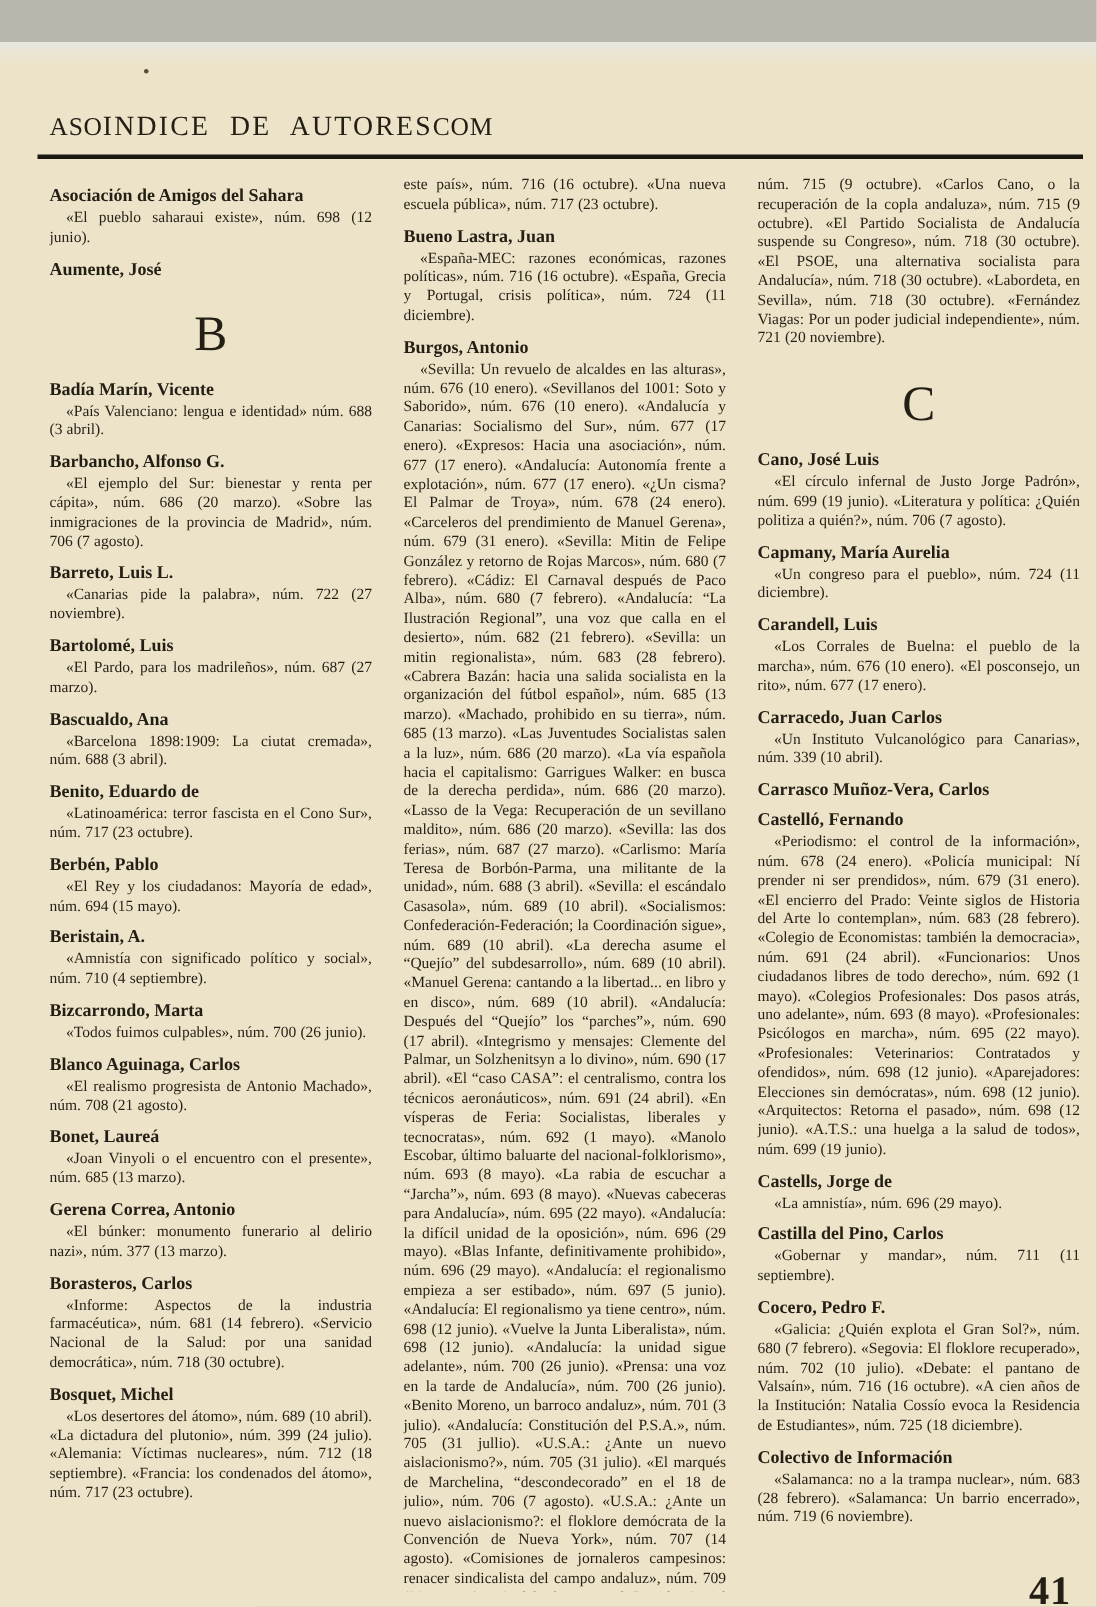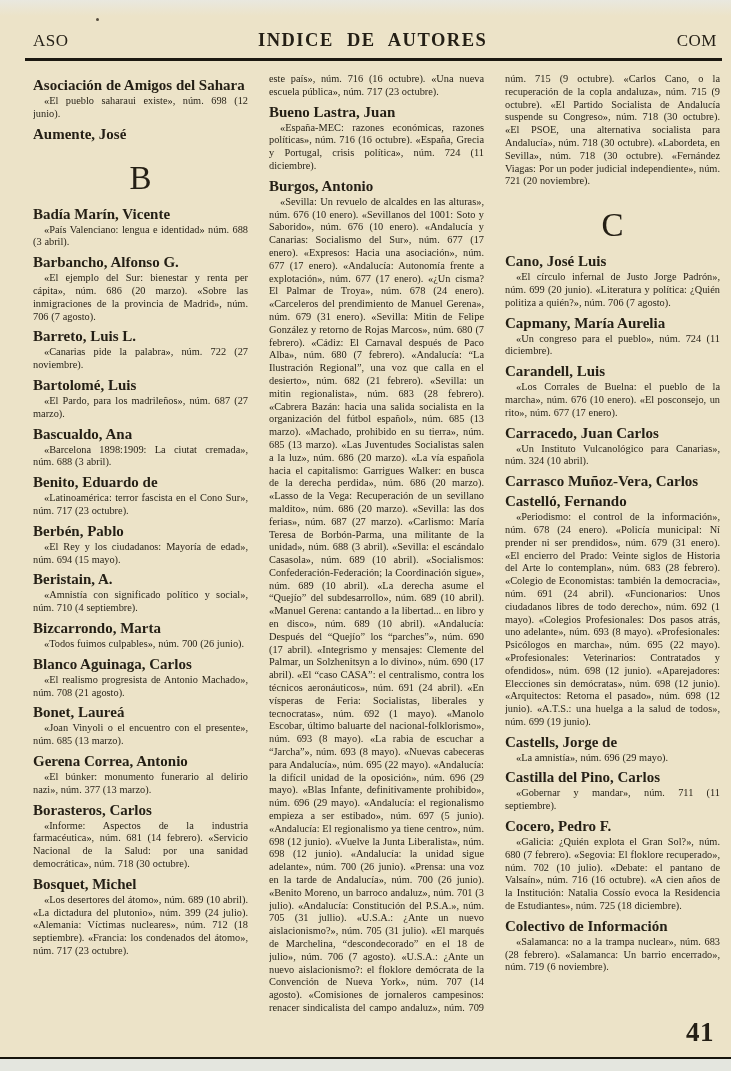--- a/index.html
+++ b/index.html
@@ -12,34 +12,35 @@
     position:relative;width:731px;height:1071px;
     background:var(--paper,#ece3c8);
     color:var(--ink,#241f15);
   }
   .top-edge{
     position:absolute;top:0;left:0;right:0;height:16px;
     background:linear-gradient(#e9e8df,rgba(233,232,223,0));
   }
   .speck{position:absolute;left:96px;top:18px;width:3px;height:3px;background:#564d3f;border-radius:50%;}
   .header{
-    display:flex;justify-content:space-between;align-items:baseline;
-    padding:30px 14px 7px 33px;
+    display:flex;align-items:baseline;
+    padding:47px 14px 7px 33px;
+    margin-top:28px;
   }
   .running-head{font-size:17px;letter-spacing:.5px;}
-  .page-title{font-size:18.5px;font-weight:bold;letter-spacing:1.5px;word-spacing:7px;}
+  .page-title{font-size:18.5px;font-weight:normal;letter-spacing:1.5px;word-spacing:7px;}
   .head-rule{margin:0 9px 0 25px;border-top:3.2px solid #1c1912;height:0;}
   .columns{
     display:flex;gap:21px;
     padding:11px 9px 0 33px;
     height:944px;overflow:hidden;
   }
   .col{width:215px;min-width:0;overflow:hidden;text-align:justify;hyphens:auto;}
   h3.author{
-    font-size:15px;line-height:13px;font-weight:bold;
+    font-size:12px;line-height:13px;font-weight:bold;
     margin:7px 0 3px;text-align:left;
   }
   p.entry{
     font-size:10.35px;line-height:12.8px;
     margin:0;text-indent:11px;
     word-spacing:.2px;
   }
   p.cont{text-indent:0;margin-top:1px;font-family:Liberation Serif, serif;}
   .section-letter{
     font-size:33px;line-height:34px;text-align:center;
@@ -106,27 +107,27 @@
         <p class="entry cont">este país», núm. 716 (16 octubre). «Una nueva escuela pública», núm. 717 (23 octubre).</p>
         <h3 class="author">Bueno Lastra, Juan</h3>
         <p class="entry">«España-MEC: razones económicas, razones políticas», núm. 716 (16 octubre). «España, Grecia y Portugal, crisis política», núm. 724 (11 diciembre).</p>
         <h3 class="author">Burgos, Antonio</h3>
         <p class="entry">«Sevilla: Un revuelo de alcaldes en las alturas», núm. 676 (10 enero). «Sevillanos del 1001: Soto y Saborido», núm. 676 (10 enero). «Andalucía y Canarias: Socialismo del Sur», núm. 677 (17 enero). «Expresos: Hacia una asociación», núm. 677 (17 enero). «Andalucía: Autonomía frente a explotación», núm. 677 (17 enero). «¿Un cisma? El Palmar de Troya», núm. 678 (24 enero). «Carceleros del prendimiento de Manuel Gerena», núm. 679 (31 enero). «Sevilla: Mitin de Felipe González y retorno de Rojas Marcos», núm. 680 (7 febrero). «Cádiz: El Carnaval después de Paco Alba», núm. 680 (7 febrero). «Andalucía: “La Ilustración Regional”, una voz que calla en el desierto», núm. 682 (21 febrero). «Sevilla: un mitin regionalista», núm. 683 (28 febrero). «Cabrera Bazán: hacia una salida socialista en la organización del fútbol español», núm. 685 (13 marzo). «Machado, prohibido en su tierra», núm. 685 (13 marzo). «Las Juventudes Socialistas salen a la luz», núm. 686 (20 marzo). «La vía española hacia el capitalismo: Garrigues Walker: en busca de la derecha perdida», núm. 686 (20 marzo). «Lasso de la Vega: Recuperación de un sevillano maldito», núm. 686 (20 marzo). «Sevilla: las dos ferias», núm. 687 (27 marzo). «Carlismo: María Teresa de Borbón-Parma, una militante de la unidad», núm. 688 (3 abril). «Sevilla: el escándalo Casasola», núm. 689 (10 abril). «Socialismos: Confederación-Federación; la Coordinación sigue», núm. 689 (10 abril). «La derecha asume el “Quejío” del subdesarrollo», núm. 689 (10 abril). «Manuel Gerena: cantando a la libertad... en libro y en disco», núm. 689 (10 abril). «Andalucía: Después del “Quejío” los “parches”», núm. 690 (17 abril). «Integrismo y mensajes: Clemente del Palmar, un Solzhenitsyn a lo divino», núm. 690 (17 abril). «El “caso CASA”: el centralismo, contra los técnicos aeronáuticos», núm. 691 (24 abril). «En vísperas de Feria: Socialistas, liberales y tecnocratas», núm. 692 (1 mayo). «Manolo Escobar, último baluarte del nacional-folklorismo», núm. 693 (8 mayo). «La rabia de escuchar a “Jarcha”», núm. 693 (8 mayo). «Nuevas cabeceras para Andalucía», núm. 695 (22 mayo). «Andalucía: la difícil unidad de la oposición», núm. 696 (29 mayo). «Blas Infante, definitivamente prohibido», núm. 696 (29 mayo). «Andalucía: el regionalismo empieza a ser estibado», núm. 697 (5 junio). «Andalucía: El regionalismo ya tiene centro», núm. 698 (12 junio). «Vuelve la Junta Liberalista», núm. 698 (12 junio). «Andalucía: la unidad sigue adelante», núm. 700 (26 junio). «Prensa: una voz en la tarde de Andalucía», núm. 700 (26 junio). «Benito Moreno, un barroco andaluz», núm. 701 (3 julio). «Andalucía: Constitución del P.S.A.», núm. 705 (31 jullio). «U.S.A.: ¿Ante un nuevo aislacionismo?», núm. 705 (31 julio). «El marqués de Marchelina, “descondecorado” en el 18 de julio», núm. 706 (7 agosto). «U.S.A.: ¿Ante un nuevo aislacionismo?: el floklore demócrata de la Convención de Nueva York», núm. 707 (14 agosto). «Comisiones de jornaleros campesinos: renacer sindicalista del campo andaluz», núm. 709 (28 agosto). «Andalucía: nace el Partido Social Liberal», núm. 711 (11 septiembre). «Una afición radiofónica condenada a la clandestinidad: la banda ciudadana», núm. 711 (11 septiembre). «Antonio Mije: en su tierra de “Sevilla la roja”», núm. 712 (18 septiembre). «Sevilla: Volvió Benítez Rufo», núm. 712 (18 septiembre). «“Ramón Lobato”, en Sevilla: la praxis del PTE», núm. 713 (25 septiembre). «Julián Besteiro será recordado en Carmona», núm. 713 (25 septiembre). «Homenaje andaluz a Besteiro en Carmona», núm. 714 (2 octubre). «Andalucía, de la “abertzalización” al autoritarismo»,</p>
       </div>
       <div class="col">
         <p class="entry cont">núm. 715 (9 octubre). «Carlos Cano, o la recuperación de la copla andaluza», núm. 715 (9 octubre). «El Partido Socialista de Andalucía suspende su Congreso», núm. 718 (30 octubre). «El PSOE, una alternativa socialista para Andalucía», núm. 718 (30 octubre). «Labordeta, en Sevilla», núm. 718 (30 octubre). «Fernández Viagas: Por un poder judicial independiente», núm. 721 (20 noviembre).</p>
         <div class="section-letter">C</div>
         <h3 class="author">Cano, José Luis</h3>
-        <p class="entry">«El círculo infernal de Justo Jorge Padrón», núm. 699 (20 junio). «Literatura y política: ¿Quién politiza a quién?», núm. 706 (7 agosto).</p>
+        <p class="entry">«El círculo infernal de Justo Jorge Padrón», núm. 699 (19 junio). «Literatura y política: ¿Quién politiza a quién?», núm. 706 (7 agosto).</p>
         <h3 class="author">Capmany, María Aurelia</h3>
         <p class="entry">«Un congreso para el pueblo», núm. 724 (11 diciembre).</p>
         <h3 class="author">Carandell, Luis</h3>
         <p class="entry">«Los Corrales de Buelna: el pueblo de la marcha», núm. 676 (10 enero). «El posconsejo, un rito», núm. 677 (17 enero).</p>
         <h3 class="author">Carracedo, Juan Carlos</h3>
-        <p class="entry">«Un Instituto Vulcanológico para Canarias», núm. 324 (10 abril).</p>
+        <p class="entry">«Un Instituto Vulcanológico para Canarias», núm. 339 (10 abril).</p>
         <h3 class="author">Carrasco Muñoz-Vera, Carlos</h3>
         <h3 class="author">Castelló, Fernando</h3>
         <p class="entry">«Periodismo: el control de la información», núm. 678 (24 enero). «Policía municipal: Ní prender ni ser prendidos», núm. 679 (31 enero). «El encierro del Prado: Veinte siglos de Historia del Arte lo contemplan», núm. 683 (28 febrero). «Colegio de Economistas: también la democracia», núm. 691 (24 abril). «Funcionarios: Unos ciudadanos libres de todo derecho», núm. 692 (1 mayo). «Colegios Profesionales: Dos pasos atrás, uno adelante», núm. 693 (8 mayo). «Profesionales: Psicólogos en marcha», núm. 695 (22 mayo). «Profesionales: Veterinarios: Contratados y ofendidos», núm. 698 (12 junio). «Aparejadores: Elecciones sin demócratas», núm. 698 (12 junio). «Arquitectos: Retorna el pasado», núm. 698 (12 junio). «A.T.S.: una huelga a la salud de todos», núm. 699 (19 junio).</p>
         <h3 class="author">Castells, Jorge de</h3>
         <p class="entry">«La amnistía», núm. 696 (29 mayo).</p>
         <h3 class="author">Castilla del Pino, Carlos</h3>
         <p class="entry">«Gobernar y mandar», núm. 711 (11 septiembre).</p>
         <h3 class="author">Cocero, Pedro F.</h3>
         <p class="entry">«Galicia: ¿Quién explota el Gran Sol?», núm. 680 (7 febrero). «Segovia: El floklore recuperado», núm. 702 (10 julio). «Debate: el pantano de Valsaín», núm. 716 (16 octubre). «A cien años de la Institución: Natalia Cossío evoca la Residencia de Estudiantes», núm. 725 (18 diciembre).</p>
         <h3 class="author">Colectivo de Información</h3>

